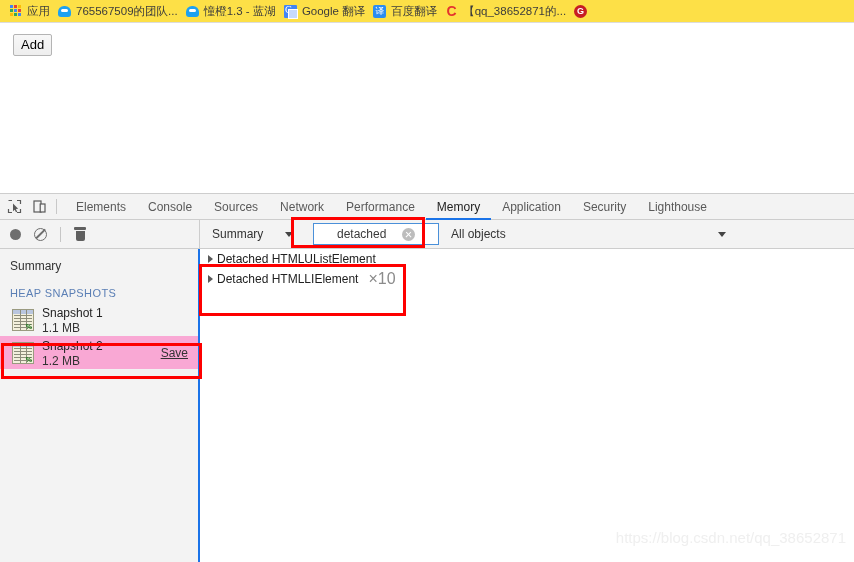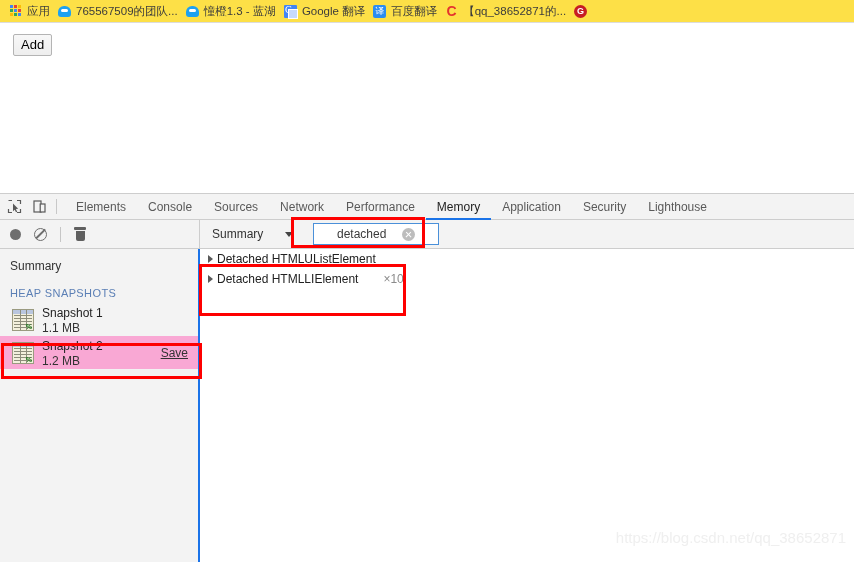--- a/index.html
+++ b/index.html
@@ -337,23 +337,23 @@
     cursor: default;
   }
   .tri {
     width: 0; height: 0;
     border-top: 4px solid transparent;
     border-bottom: 4px solid transparent;
     border-left: 5px solid #5a5a5a;
     margin-right: 4px; flex: none;
   }
   .ctor-count {
-    margin-left: 25px;
+    margin-left: 10px;
     color: #8b8b8b;
-    font-size: 12px;
+    font-size: 16px;
   }
 
   
   .annot {
     position: absolute;
     border: 3px solid #fe0000;
     pointer-events: none;
     z-index: 40;
   }
 
@@ -463,20 +463,24 @@
       </div>
       <div class="tb-right">
         <div class="select-summary">
           <span>Summary</span>
           <span class="caret"></span>
         </div>
         <div class="filter-box">
           <span class="filter-text">detached</span>
           <span class="clear-x"></span>
         </div>
+        <div class="objects-select">
+          <span>All objects</span>
+          <span class="caret"></span>
+        </div>
       </div>
     </div>
 
     <div class="dt-main">
 
       <div class="profiles-pane">
         <div class="profiles-title">Summary</div>
         <div class="section-head">HEAP SNAPSHOTS</div>
 
         <div class="snap-row">

